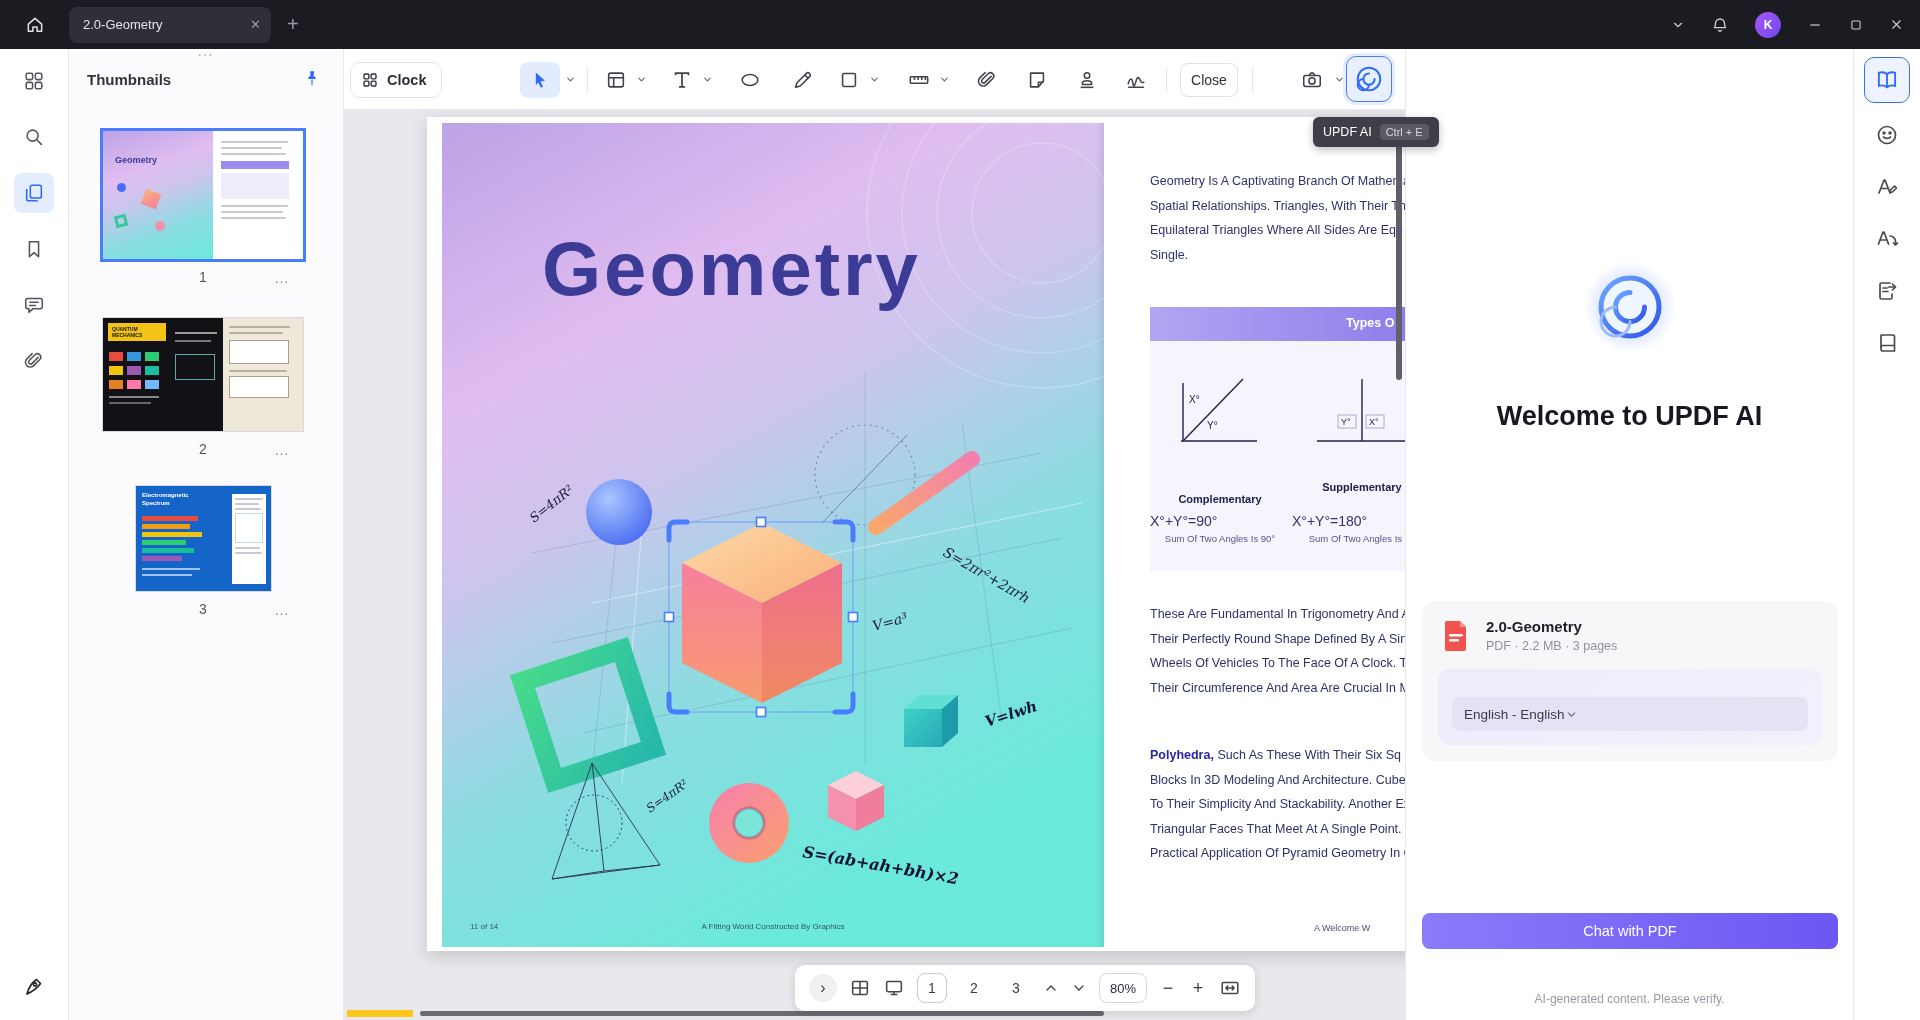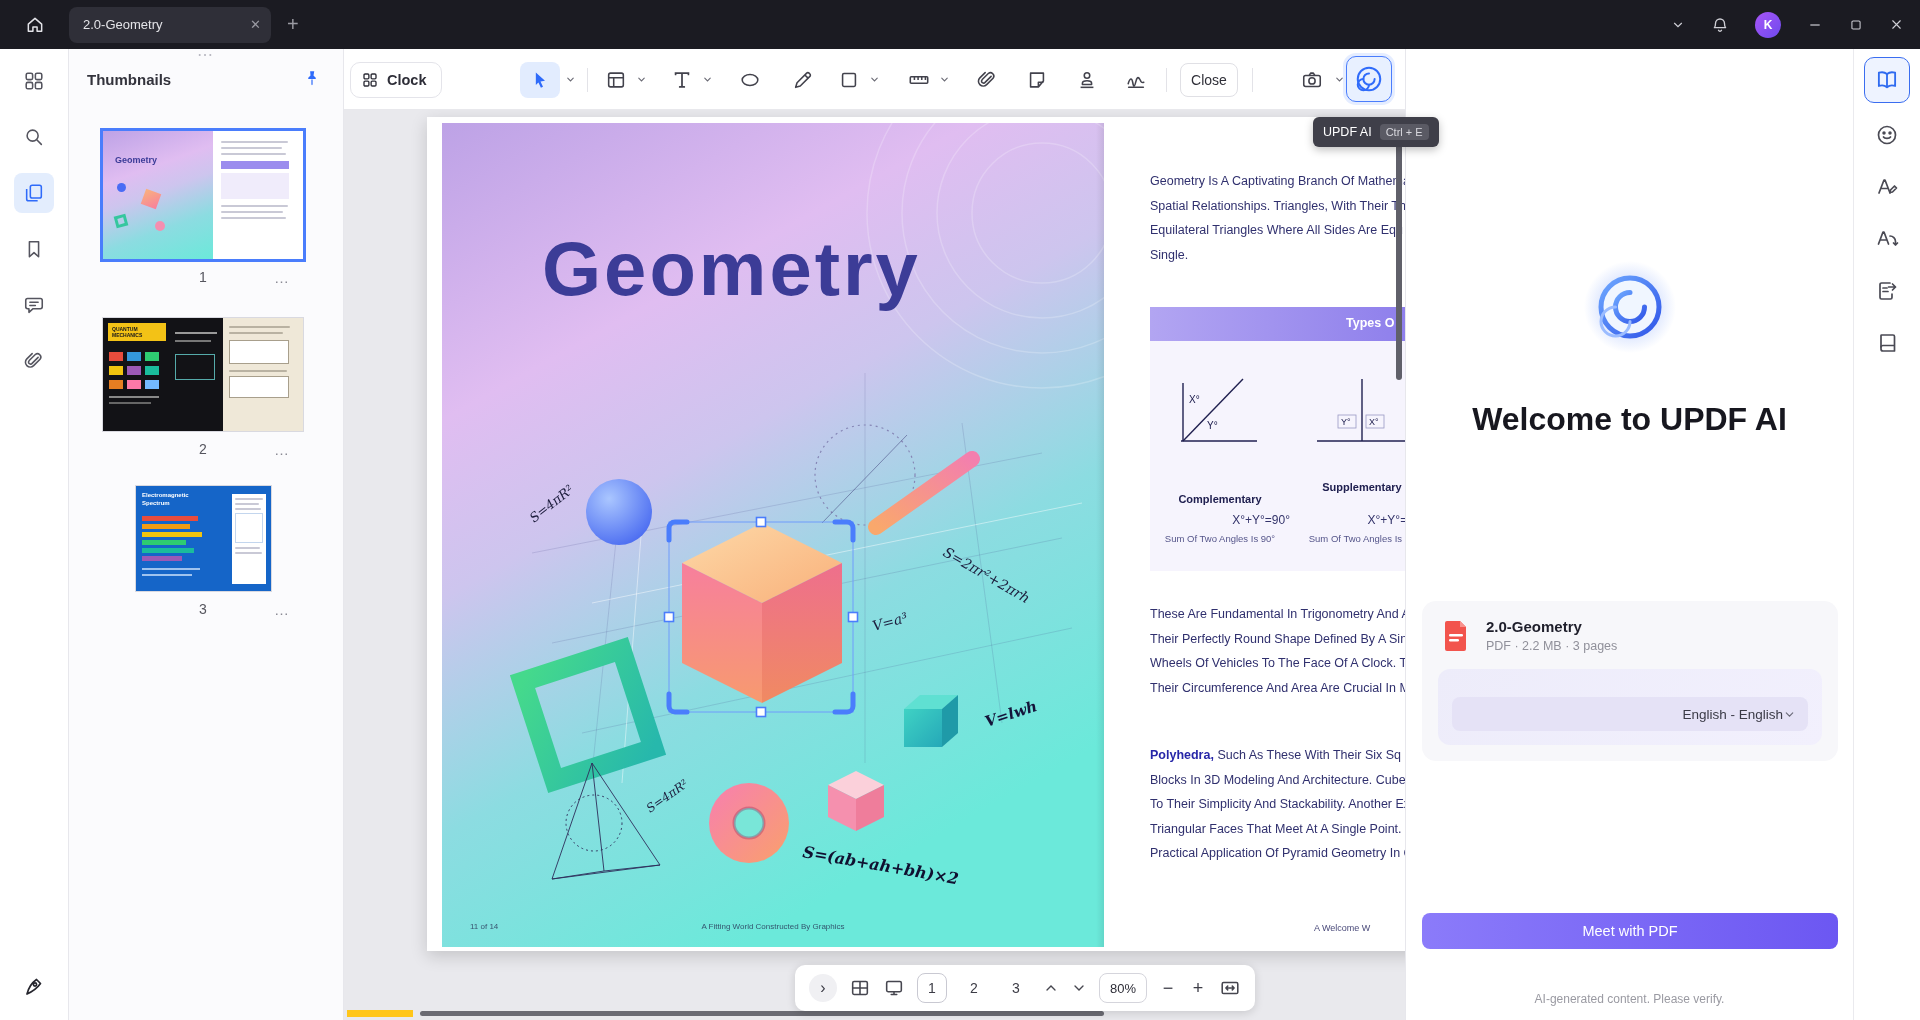--- a/index.html
+++ b/index.html
@@ -51,47 +51,47 @@
   .doc-area { position:absolute; top:110px; left:344px; width:1061px; bottom:0; background:#e9e9ed; overflow:hidden; }
   .sheet { position:absolute; left:83px; top:7px; width:995px; height:834px; background:#fff; box-shadow:0 5px 16px rgba(0,0,0,.16); }
   .left-page { position:absolute; left:98px; top:13px; width:662px; height:824px; }
   .fold { position:absolute; left:752px; top:13px; width:16px; height:824px; background:linear-gradient(90deg,rgba(0,0,0,0),rgba(0,0,0,.08),rgba(0,0,0,0)); }
   .right-page { position:absolute; left:760px; top:13px; width:301px; height:824px; background:#fff; overflow:hidden; }
   .rp-line { height:24.5px; line-height:24.5px; font-size:12.5px; color:#30306e; white-space:nowrap; }
   .rp-banner { position:absolute; left:46px; top:184px; width:360px; height:34px; background:linear-gradient(90deg,#b2a5f2,#8070e9); }
   .rp-banner span { position:absolute; left:196px; top:9px; color:#fff; font-size:12.5px; font-weight:700; }
   .rp-box { position:absolute; left:46px; top:218px; width:360px; height:230px; background:#f6f4fd; }
   .rp-dt { position:absolute; width:140px; text-align:center; font-size:11px; font-weight:700; color:#202050; }
-  .rp-df { position:absolute; width:140px; text-align:right; font-size:12px; color:#33336a; }
+  .rp-df { position:absolute; width:140px; text-align:left; font-size:14px; color:#33336a; }
   .rp-dc { position:absolute; width:150px; text-align:center; font-size:9.5px; color:#55558a; white-space:nowrap; }
   .v-scroll { position:absolute; left:1052px; top:13px; width:6px; height:257px; background:#60606a; border-radius:3px; }
 
   
   .bottom-bar { position:absolute; left:795px; top:965px; height:46px; background:#fff; border-radius:10px; box-shadow:0 2px 10px rgba(0,0,0,.14); display:flex; align-items:center; gap:12px; padding:0 14px; z-index:20; }
   .bb-circle { width:28px; height:28px; border-radius:50%; background:#f0f0f3; color:#3c3c46; display:flex; align-items:center; justify-content:center; font-size:16px; }
   .bb-ic { color:#46464f; display:flex; }
   .bb-page { width:30px; height:30px; display:flex; align-items:center; justify-content:center; font-size:14px; color:#3c3c46; border-radius:8px; }
   .bb-page.cur { border:1px solid #c9c9d2; background:#fff; }
   .bb-zoom { width:48px; height:30px; border:1px solid #d5d5dc; border-radius:8px; display:flex; align-items:center; justify-content:center; font-size:13px; color:#2e2e38; }
   .bb-pm { font-size:18px; color:#3c3c46; width:18px; text-align:center; }
   .progress-yellow { position:absolute; left:347px; top:1010px; width:66px; height:7px; background:#ffc61a; z-index:15; }
   .h-scroll { position:absolute; left:420px; top:1011px; width:684px; height:5px; background:#6b6b73; border-radius:3px; z-index:15; }
 
   
   .ai-panel { position:absolute; top:49px; left:1405px; width:448px; bottom:0; background:#fff; border-left:1px solid #e7e7ec; }
   .ai-logo { position:absolute; left:176px; top:210px; width:96px; height:96px; }
-  .ai-welcome { position:absolute; top:352px; left:0; width:100%; text-align:center; font-size:32px; font-weight:700; color:#17171f; }
+  .ai-welcome { position:absolute; top:352px; left:0; width:100%; text-align:center; font-size:27px; font-weight:700; color:#17171f; }
   .ai-card { position:absolute; left:16px; top:552px; width:416px; background:#f7f7fa; border-radius:14px; padding:16px; }
   .file-row { display:flex; align-items:center; gap:12px; }
   .file-name { font-size:15px; font-weight:700; color:#1f1f2b; }
   .file-meta { font-size:12.5px; color:#90909a; margin-top:4px; }
   .bubble { margin-top:16px; background:linear-gradient(135deg,#edecfa,#f2f0fd); border-radius:12px; padding:14px; }
   .bubble-row { display:flex; gap:10px; }
   .bubble-text { font-size:14.5px; color:#2c2c38; line-height:1.42; width:300px; }
-  .lang-select { margin-top:14px; height:34px; background:#e5e2f6; border-radius:8px; display:flex; align-items:center; justify-content:flex-end; padding:0 12px; }
+  .lang-select { margin-top:14px; height:34px; background:#e5e2f6; border-radius:8px; display:flex; align-items:center; justify-content:flex-start; padding:0 12px; }
   .lang-value { font-size:13.5px; color:#3a3a46; }
   .chat-btn { position:absolute; left:16px; top:864px; width:416px; height:36px; border-radius:8px; background:linear-gradient(90deg,#8b7bfa,#6c57f2); color:#fff; font-size:14.5px; display:flex; align-items:center; justify-content:center; }
   .ai-disclaimer { position:absolute; left:0; width:100%; bottom:14px; text-align:center; font-size:12px; color:#9a9aa2; }
 
   
   .right-rail { position:absolute; top:49px; left:1853px; width:67px; bottom:0; background:#fff; border-left:1px solid #eaeaee; display:flex; flex-direction:column; align-items:center; gap:12px; padding-top:8px; }
   .reader-box { width:46px; height:46px; border-radius:10px; border:1.5px solid #3a6df0; background:#eef3ff; display:flex; align-items:center; justify-content:center; color:#2f6bf0; }
   .rr-btn { width:40px; height:40px; display:flex; align-items:center; justify-content:center; color:#4a4a54; }
 
   svg { display:block; }
@@ -763,21 +763,21 @@
           <span>
             <svg width="13" height="13" viewBox="0 0 24 24" fill="none" stroke="#6a6a78" stroke-width="2" stroke-linecap="round">
                 <path d="M6 9 l6 6 6-6"></path>
               </svg>
           </span>
         </div>
       </div>
     </div>
 
     <div class="chat-btn">
-      <span>Meet with PDF</span>
+      <span>Chat with PDF</span>
     </div>
     <div class="ai-disclaimer">AI-generated content. Please verify.</div>
   </div>
 
   <div class="right-rail">
     <div class="reader-box">
       <span>
         <svg width="26" height="26" viewBox="0 0 24 24" fill="none" stroke="currentColor" stroke-width="1.7" stroke-linejoin="round">
             <path d="M12 6.5 C10 4.8 7 4.5 4.5 5.3 V17.5 C7 16.7 10 17 12 18.7 C14 17 17 16.7 19.5 17.5 V5.3 C17 4.5 14 4.8 12 6.5 Z"></path>
             <path d="M12 6.5 V18.7"></path>

